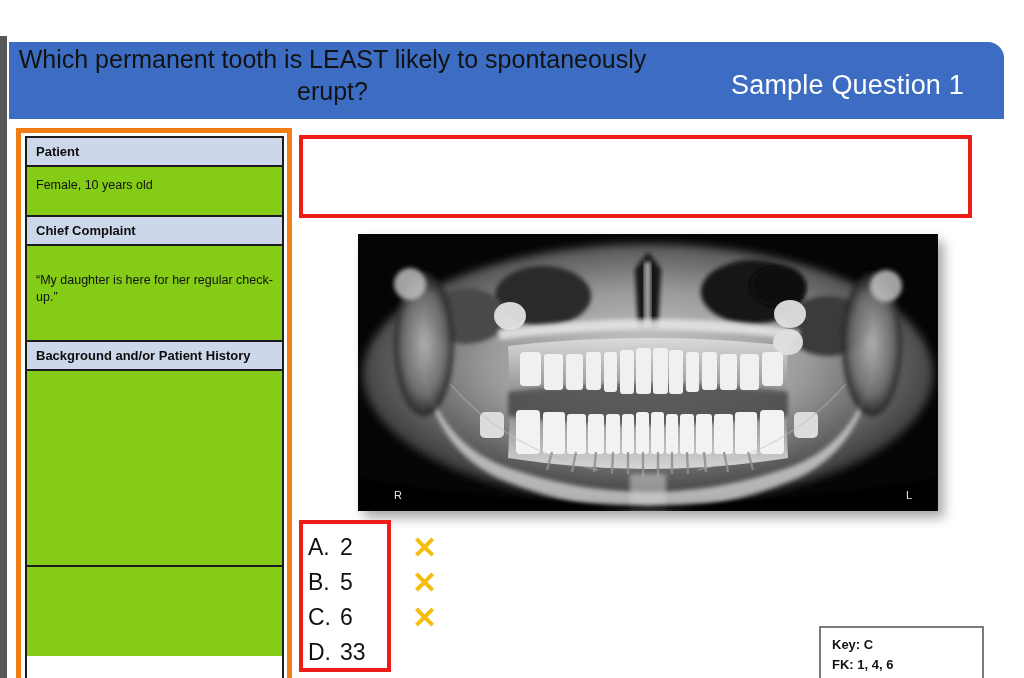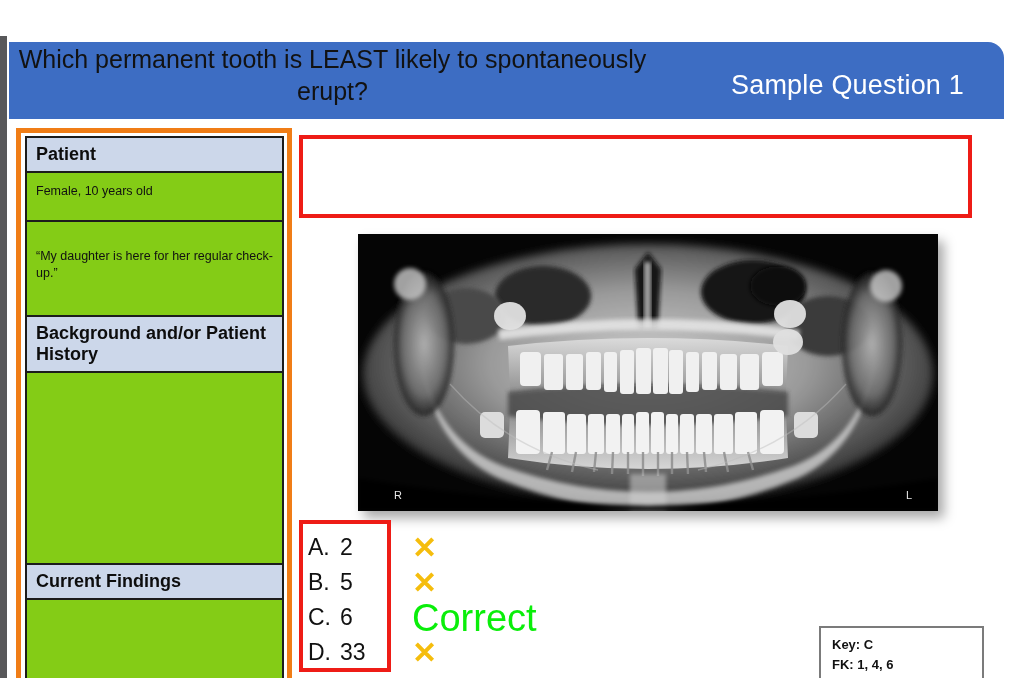--- a/index.html
+++ b/index.html
@@ -80,21 +80,21 @@
     border: 2px solid #1c1c1c;
     box-sizing: border-box;
     background: #ffffff;
     display: flex;
     flex-direction: column;
   }
   .row-head {
     background: #ccd7ea;
     border-bottom: 2px solid #1c1c1c;
     font-weight: bold;
-    font-size: 18px;
+    font-size: 13px;
     color: #0d0d0d;
     padding: 6px 8px 6px 9px;
     box-sizing: border-box;
     flex: none;
   }
   .row-body {
     background: #84cc16;
     border-bottom: 2px solid #1c1c1c;
     font-size: 12.5px;
     color: #111111;
@@ -233,26 +233,26 @@
   <div class="banner">
     <div class="banner-title">Sample Question 1</div>
   </div>
 
   <div class="sidebar-outline"></div>
 
   <div class="info-table">
     <div class="row-head">Patient</div>
     <div class="row-body rb-patient">Female, 10 years old</div>
 
+    <div class="row-head">Chief Complaint</div>
     <div class="row-body rb-chief">“My daughter is here for her regular check-up.”</div>
 
     <div class="row-head">Background and/or Patient History</div>
     <div class="row-body rb-history"></div>
 
-    <div class="row-head">Current Findings</div>
     <div class="row-body rb-findings last"></div>
   </div>
 
   <div class="question-box"></div>
   <div class="question-text">Which permanent tooth is LEAST likely to spontaneously erupt?</div>
 
   <div class="radiograph">
     <svg width="580" height="277" viewBox="0 0 580 277" xmlns="http://www.w3.org/2000/svg">
       <defs>
         <radialGradient id="jawGlow" cx="50%" cy="46%" r="62%">
@@ -405,23 +405,20 @@
   </div>
 
   <div class="marks">
     <div class="mark-row">
       <span class="mark-x">✕</span>
     </div>
     <div class="mark-row">
       <span class="mark-x">✕</span>
     </div>
     <div class="mark-row">
-      <span class="mark-correct">Correct</span>
-    </div>
-    <div class="mark-row">
       <span class="mark-x">✕</span>
     </div>
   </div>
 
   <div class="key-box">
     <div class="key-line">Key: C</div>
     <div class="key-line">FK: 1, 4, 6</div>
     <div class="key-line">CC: 5, 1, 7</div>
   </div>
 

